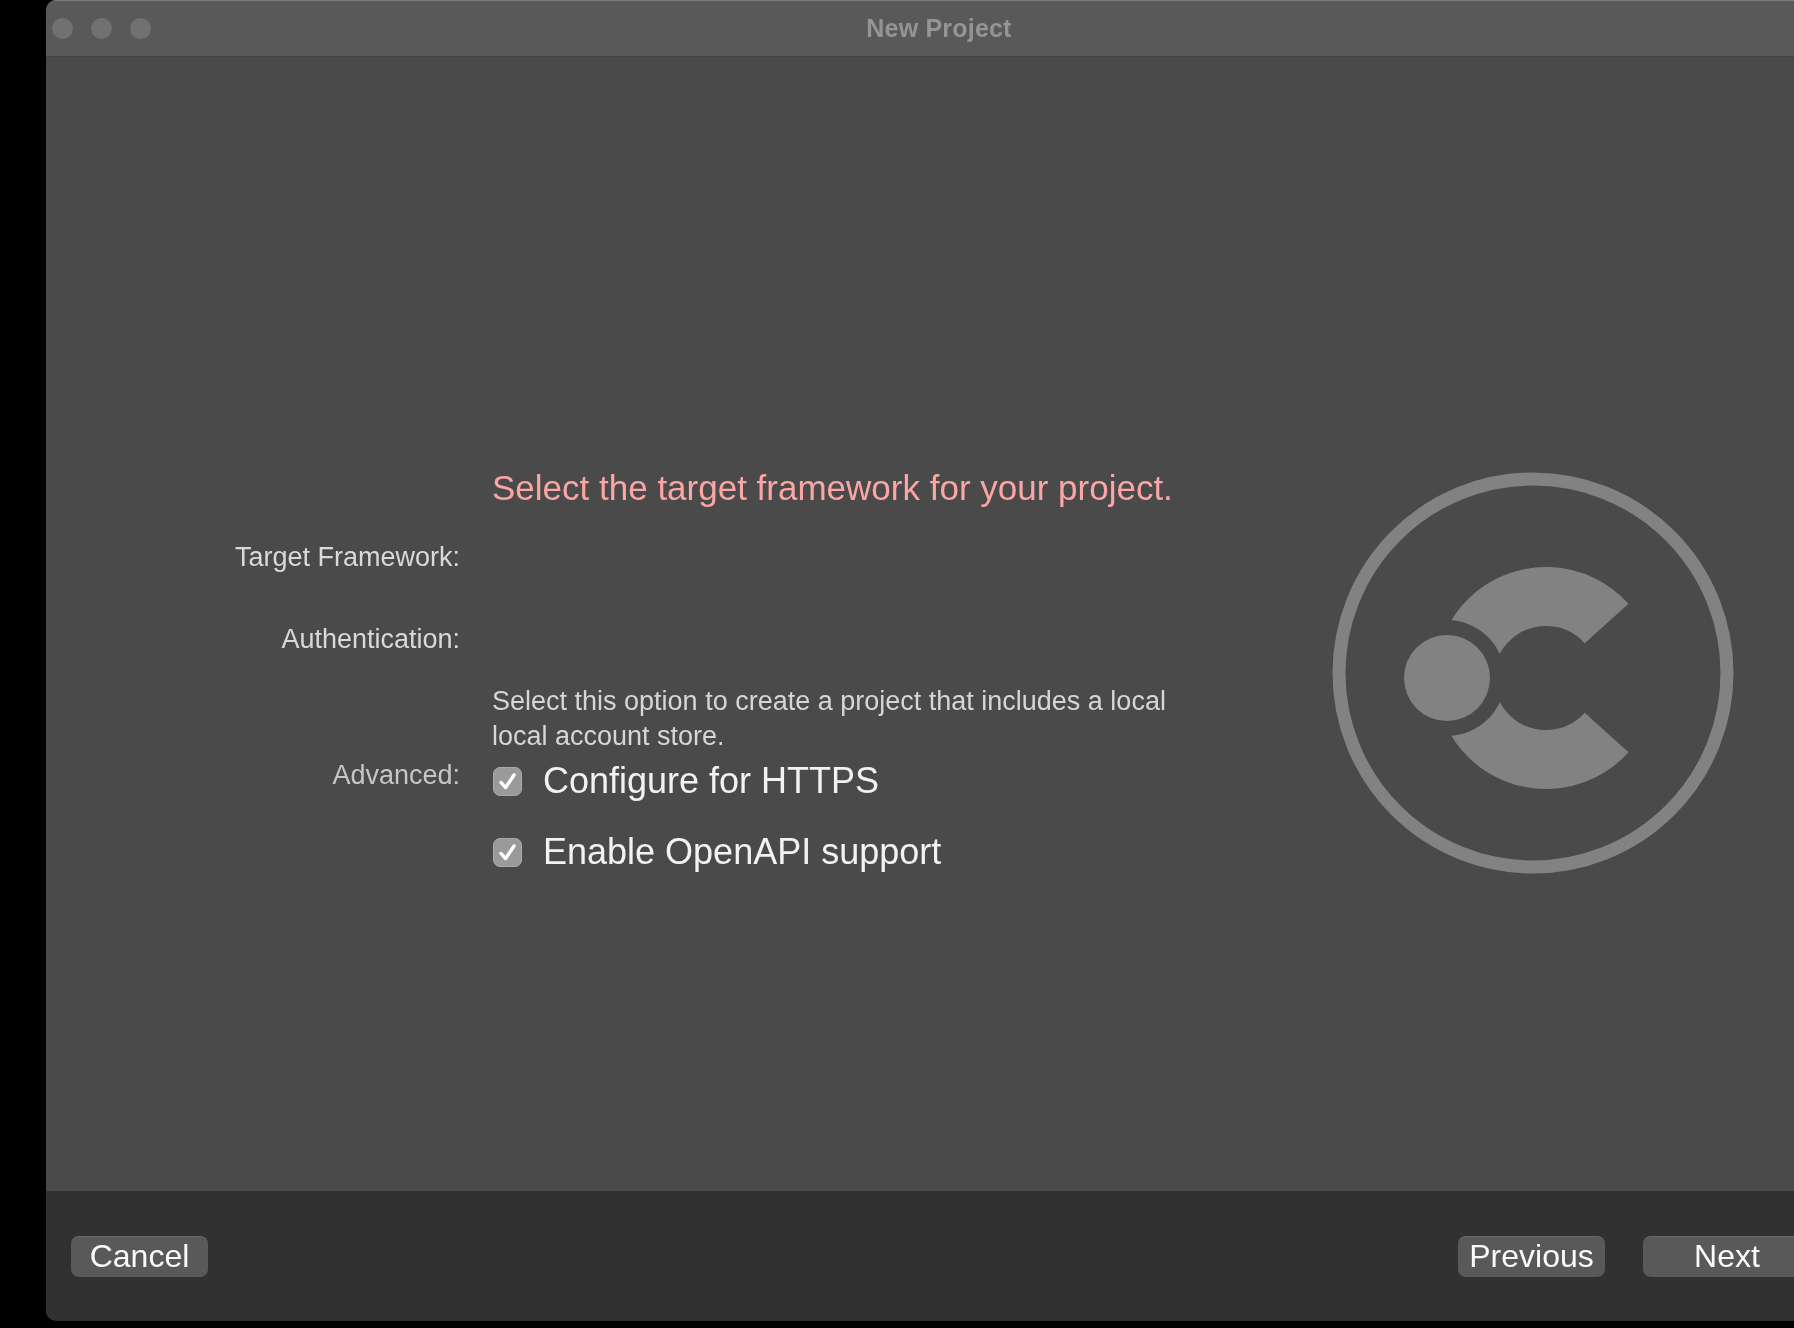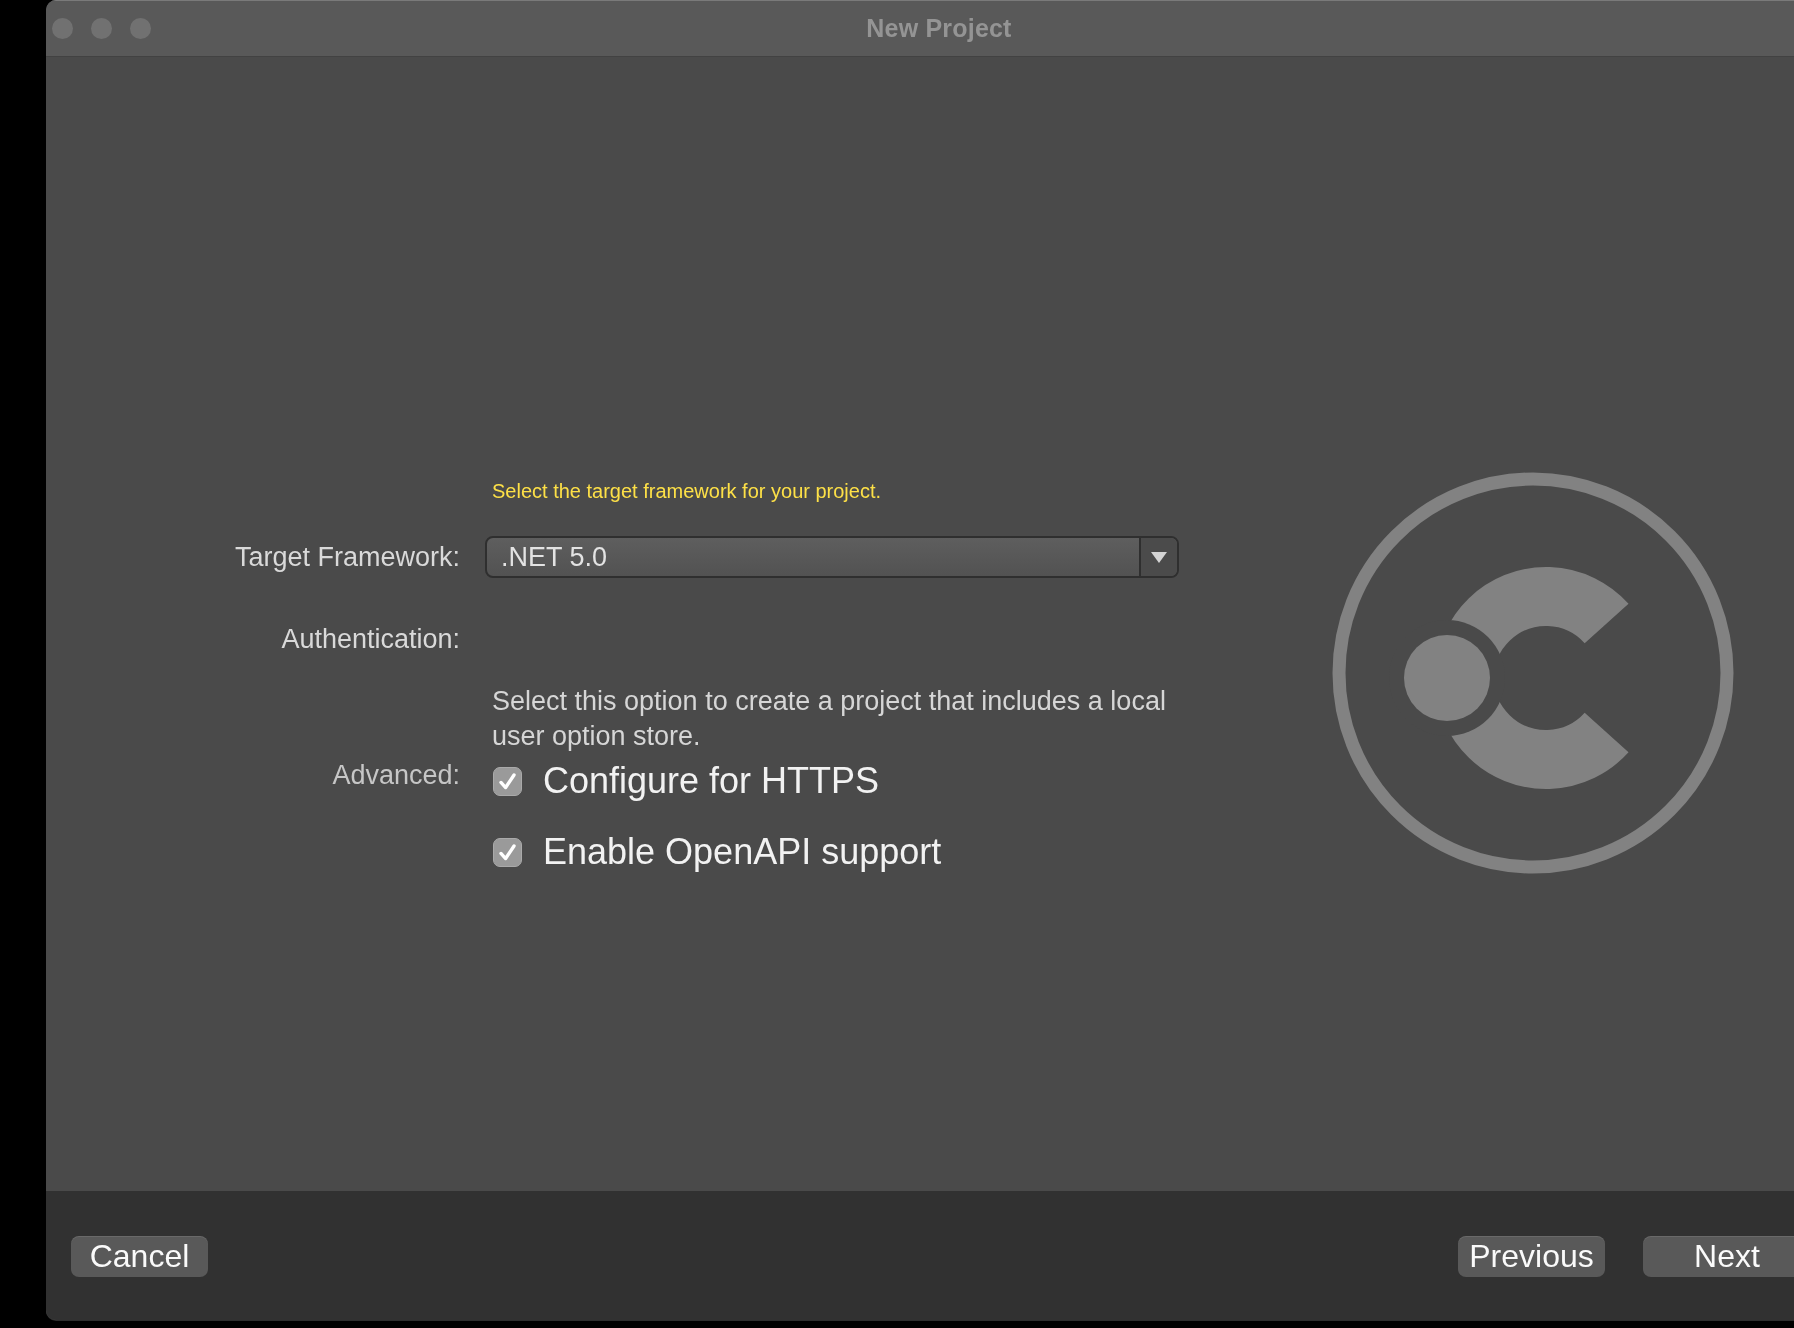--- a/index.html
+++ b/index.html
@@ -33,22 +33,22 @@
     border-top: 1px solid #272727;
   }
   .header-title {
     margin-left: 28px; font-size: 45px; font-weight: bold; color: #c9c9c9; letter-spacing: 0.2px;
   }
 
   
   .content { position: absolute; left: 0; top: 163px; right: 0; bottom: 129px; background: #4a4a4a; }
 
   .intro-text {
-    position: absolute; left: 446px; top: 480px;
-    font-size: 20px; color: #fde047;
+    position: absolute; left: 446px; top: 468px;
+    font-size: 35px; color: #fca5a5;
   }
 
   .field-label {
     position: absolute; left: 100px; width: 314px; text-align: right;
     font-size: 27px; color: #d9d9d9; line-height: 30px;
   }
   .label-target { top: 542px; }
   .label-auth { top: 624px; }
   .label-advanced { top: 760px; color: #c6c6c6; }
 
@@ -124,32 +124,26 @@
     </div>
     <div class="titlebar-title">New Project</div>
   </div>
 
 
   <div class="content"></div>
 
   <div class="intro-text">Select the target framework for your project.</div>
 
   <div class="field-label label-target">Target Framework:</div>
-  <div class="dropdown dropdown-1">
-    <div class="dropdown-value">.NET 5.0</div>
-    <div class="dropdown-arrow-box">
-      <div class="arrow-down"></div>
-    </div>
-  </div>
 
   <div class="field-label label-auth">Authentication:</div>
 
   <div class="help-text">
     <div>Select this option to create a project that includes a local</div>
-    <div>user option store.</div>
+    <div>local account store.</div>
   </div>
 
   <div class="field-label label-advanced">Advanced:</div>
 
   <div class="checkbox-row checkbox-row-1">
     <div class="checkbox">
       <svg width="29" height="29" viewBox="0 0 29 29">
         <path d="M7.5 15.5 L12.5 21 L21.5 7.5" fill="none" stroke="#ffffff" stroke-width="3.6" stroke-linecap="round" stroke-linejoin="round"></path>
       </svg>
     </div>

